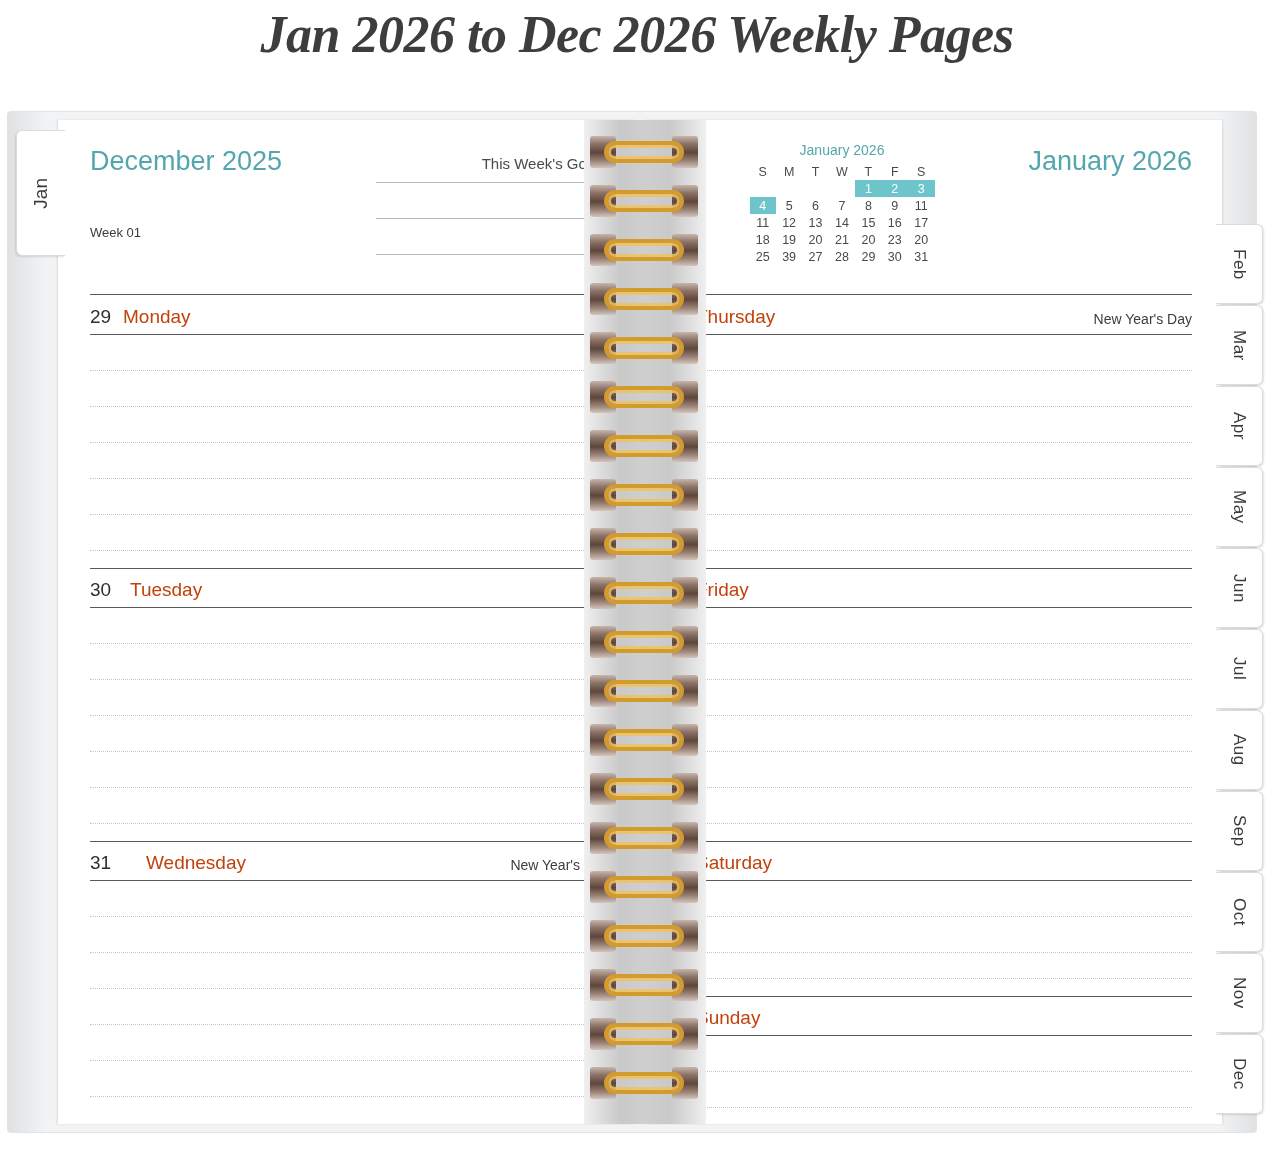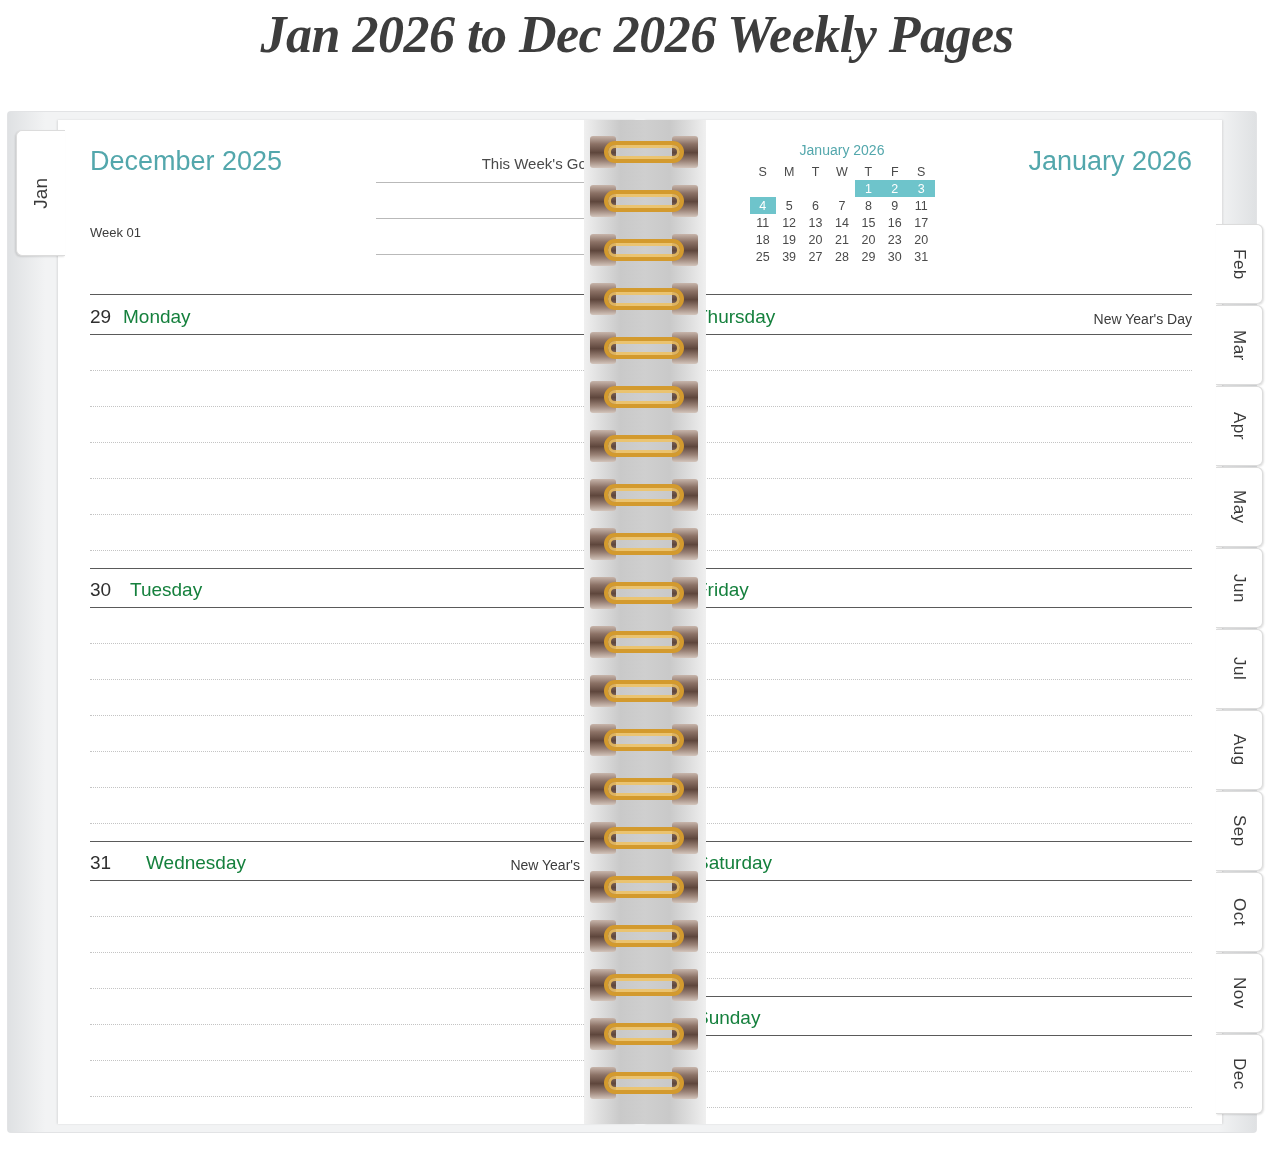--- a/index.html
+++ b/index.html
@@ -213,21 +213,21 @@
     border-bottom: 1px solid #5a5a5a;
   }
   .day-num {
     position: absolute;
     font-size: 19px;
     color: #2f2f2f;
   }
   .day-name {
     position: absolute;
     font-size: 19px;
-    color: #15803d;
+    color: #c2410c;
   }
   .holiday {
     position: absolute;
     font-size: 14px;
     color: #3c3c3c;
   }
   .dot-line {
     position: absolute;
     border-bottom: 1px dotted #c4c4c4;
   }

